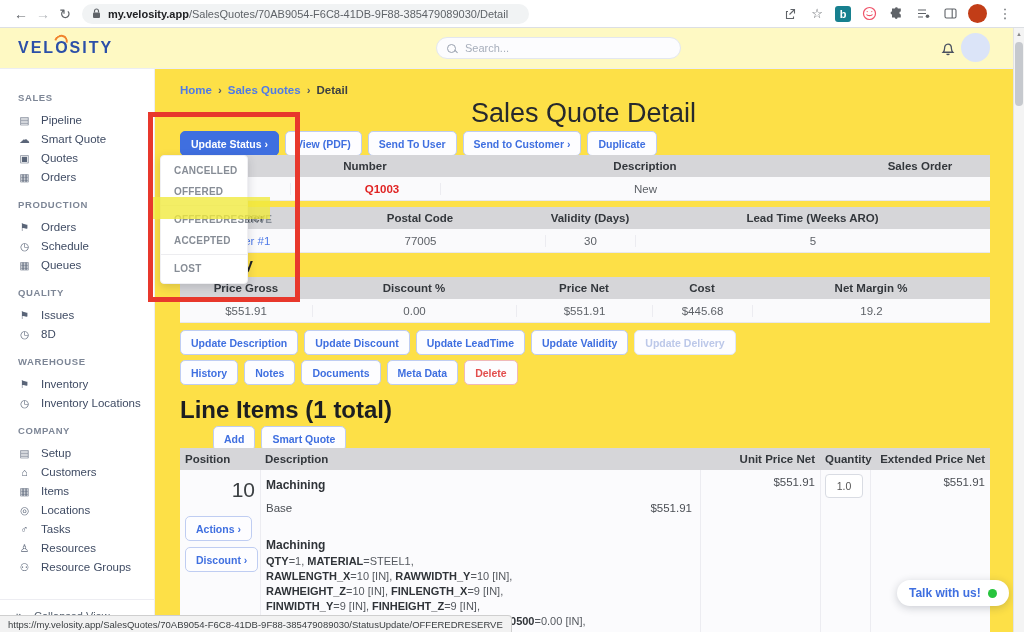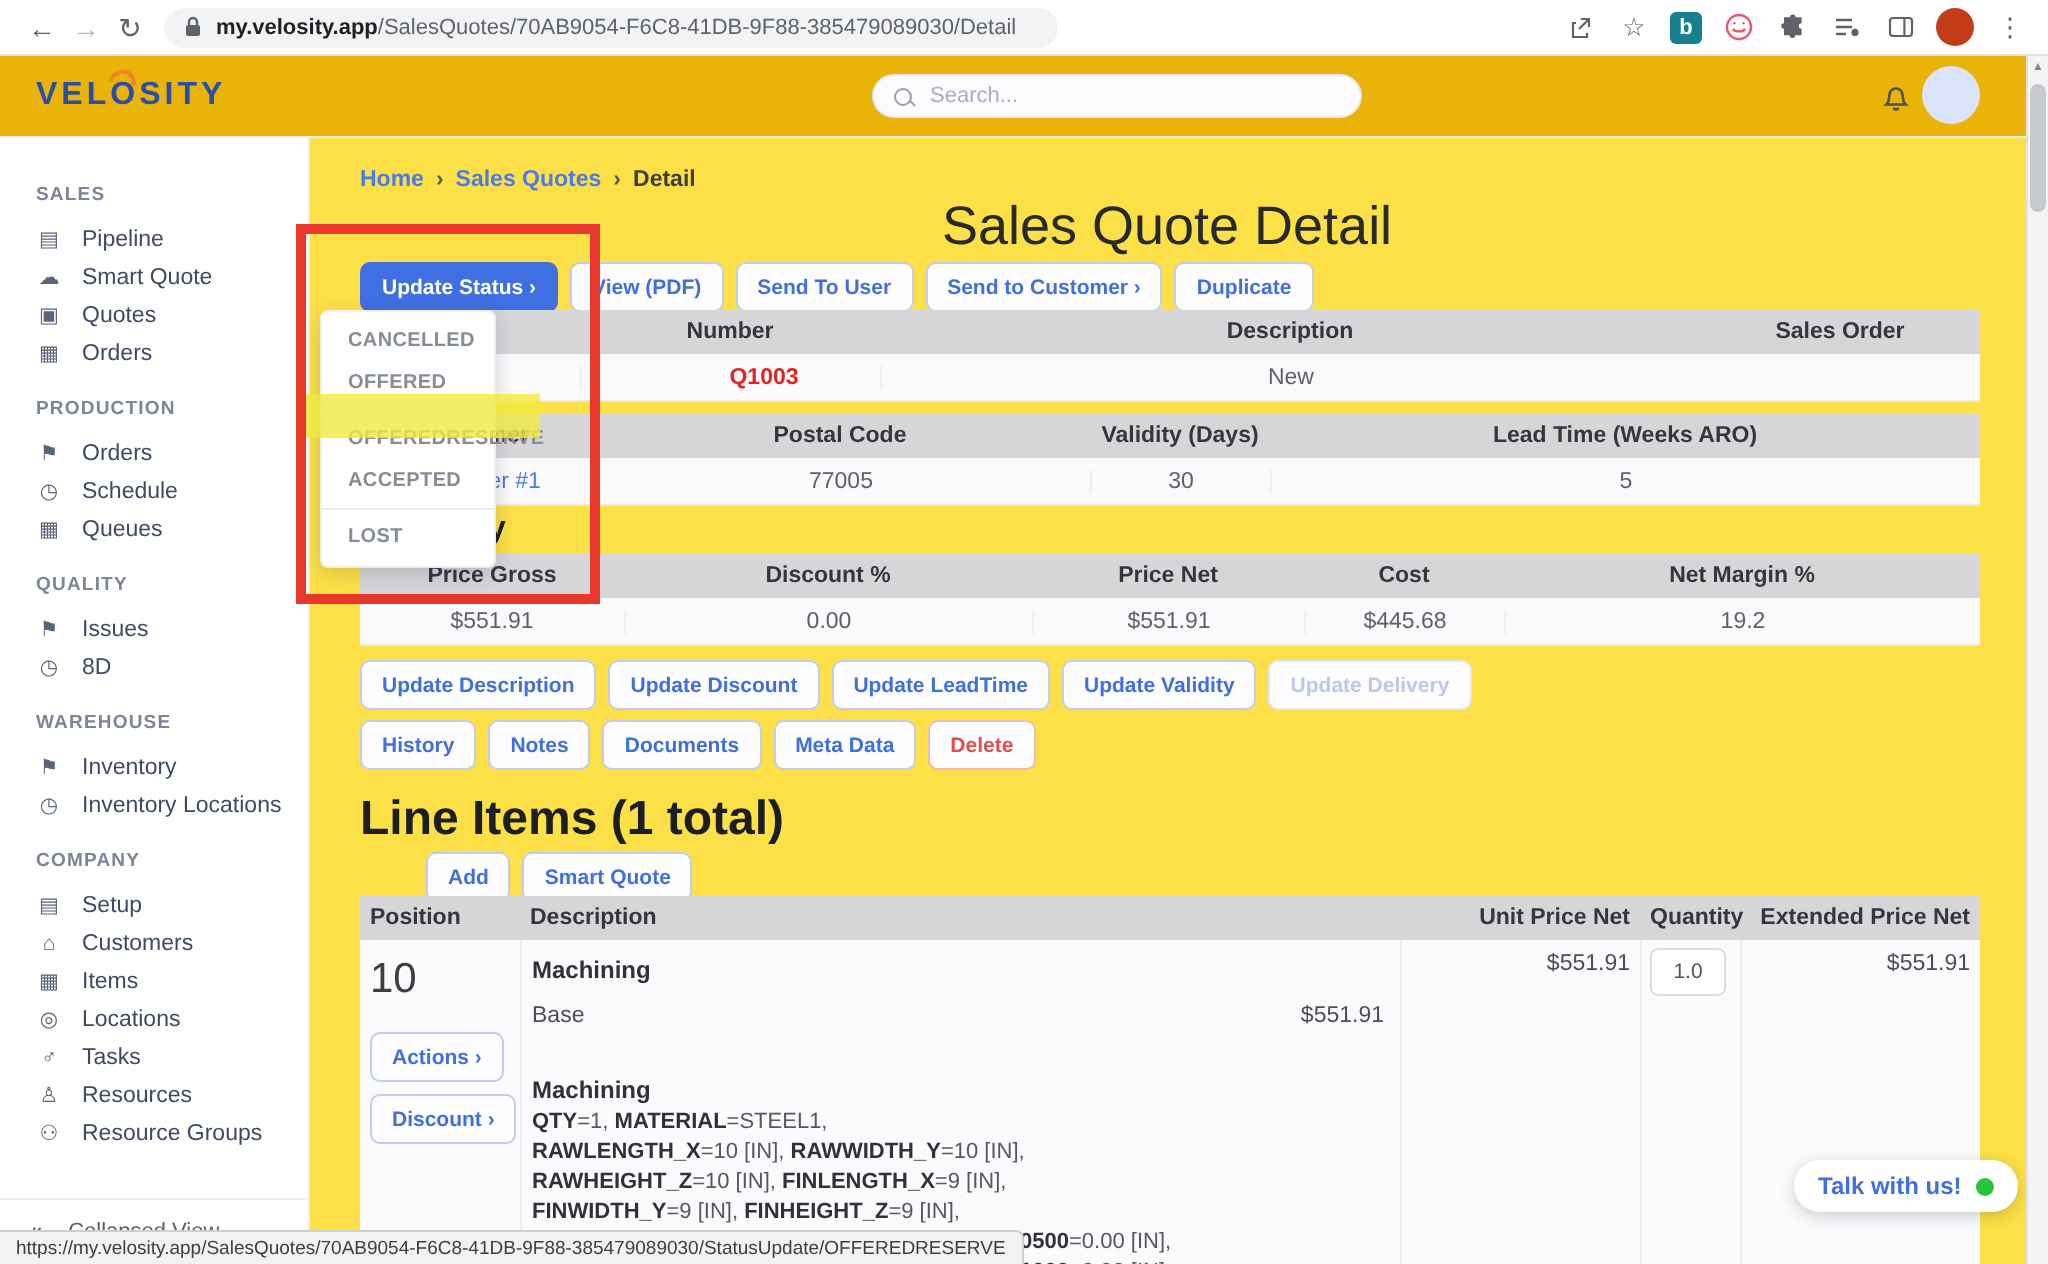--- a/index.html
+++ b/index.html
@@ -14,21 +14,21 @@
     display:flex;align-items:center;padding:0 10px;gap:7px;box-sizing:border-box;}
   .url-txt{font-size:11px;white-space:nowrap;overflow:hidden;}
   .url-domain{color:#202124;font-weight:bold;}
   .url-path{color:#5f6368;}
   .chrome-right{margin-left:auto;display:flex;align-items:center;gap:9px;}
   .c-ic{display:inline-flex;align-items:center;justify-content:center;width:18px;height:18px;color:#5f6368;font-size:13px;cursor:pointer;}
   .ext-b{width:16px;height:16px;border-radius:3px;background:#17808f;color:#fff;font-size:11px;font-weight:bold;
     display:flex;align-items:center;justify-content:center;}
   .chrome-avatar{width:19px;height:19px;border-radius:50%;background:#c23d17;}
   
-  .appbar{position:absolute;top:28px;left:0;right:0;height:40px;background:#eab308;border-bottom:1px solid #eceef3;z-index:5;}
+  .appbar{position:absolute;top:28px;left:0;right:0;height:40px;background:#fef9c3;border-bottom:1px solid #eceef3;z-index:5;}
   .logo{position:absolute;left:18px;top:11px;font-size:16px;font-weight:bold;letter-spacing:2px;color:#2b4fa8;}
   .logo-o{position:relative;color:#2b4fa8;}
   .logo-o::before{content:"";position:absolute;width:10px;height:9px;border:2.5px solid transparent;
     border-top-color:#f0832d;border-right-color:#f0832d;border-radius:50%;top:-4px;left:-1px;transform:rotate(-30deg);}
   .search{position:absolute;left:436px;top:9px;width:245px;height:22px;border:1px solid #e3e7ef;background:#fcfcfe;
     border-radius:11px;display:flex;align-items:center;padding:0 10px;gap:7px;box-sizing:border-box;}
   .search input{border:none;outline:none;background:transparent;font-size:11px;color:#6b7280;width:100%;
     font-family:"Liberation Sans",sans-serif;}
   .search input::placeholder{color:#a7aebb;}
   .mag{width:7px;height:7px;border:1.4px solid #98a0ae;border-radius:50%;position:relative;flex:none;}
@@ -73,21 +73,21 @@
   .link{color:#4e7ae8;cursor:pointer;}
   .sec-head{position:absolute;left:25px;font-weight:bold;color:#1b1e22;}
   
   .li-grid{grid-template-columns:80px 440px 120px 50px 120px;}
   .li-head{background:#d6d6d9;height:22px;font-size:11.5px;font-weight:bold;color:#33373c;}
   .li-head .hc{display:flex;align-items:center;padding:0 5px;white-space:nowrap;}
   .hr{justify-content:flex-end;}
   .li-row{background:#fbfbfd;min-height:215px;font-size:11.5px;color:#4a4e54;}
   .li-row>div{border-left:1px solid #ececf1;padding:6px 5px;box-sizing:border-box;}
   .li-row>div:first-child{border-left:none;}
-  .pos-num{font-size:21px;color:#3c4043;margin:2px 0 14px 0;}
+  .pos-num{font-size:21px;color:#3c4043;margin:2px 0 14px 0;text-align:right;}
   .stack{display:flex;flex-direction:column;gap:6px;align-items:flex-start;}
   .desc-title{font-weight:bold;font-size:12px;color:#2f3338;margin:2px 0 10px 0;}
   .base-row{display:flex;justify-content:space-between;margin-bottom:24px;padding-right:3px;}
   .spec-line{line-height:15px;font-size:11px;color:#55595f;white-space:nowrap;}
   .spec-line b{color:#2f3338;}
   .cell-num{display:flex;justify-content:flex-end;padding-right:2px;}
   .qty-input{width:38px;height:24px;border:1px solid #d9dce3;border-radius:4px;background:#fff;font-size:10.5px;color:#555;
     text-align:center;margin:2px 0 0 4px;font-family:"Liberation Sans",sans-serif;box-sizing:border-box;}
   
   .dropdown{position:absolute;left:5px;top:87px;width:88px;background:#fff;border:1px solid #f0f0f3;border-radius:4px;

